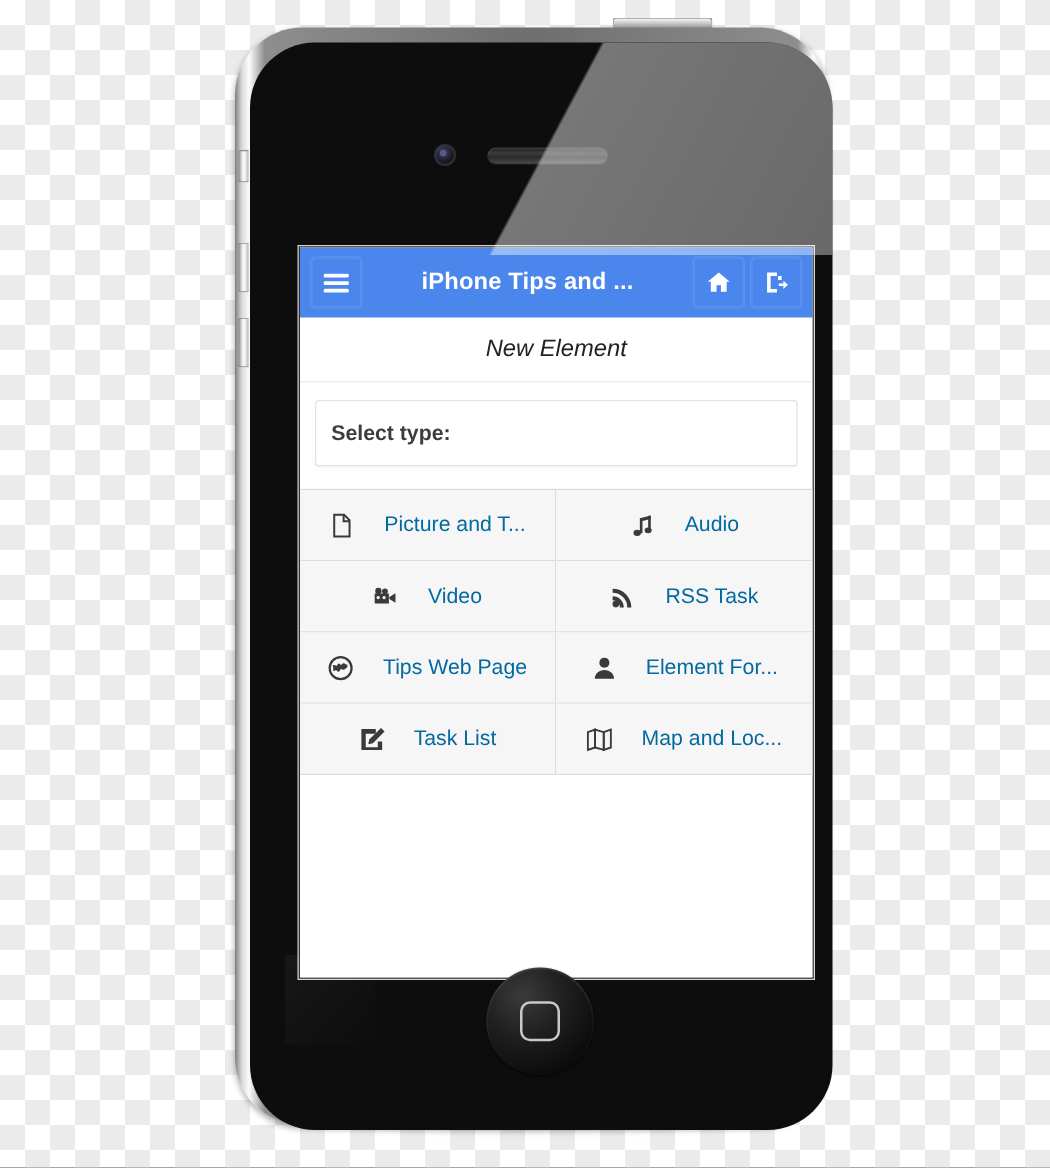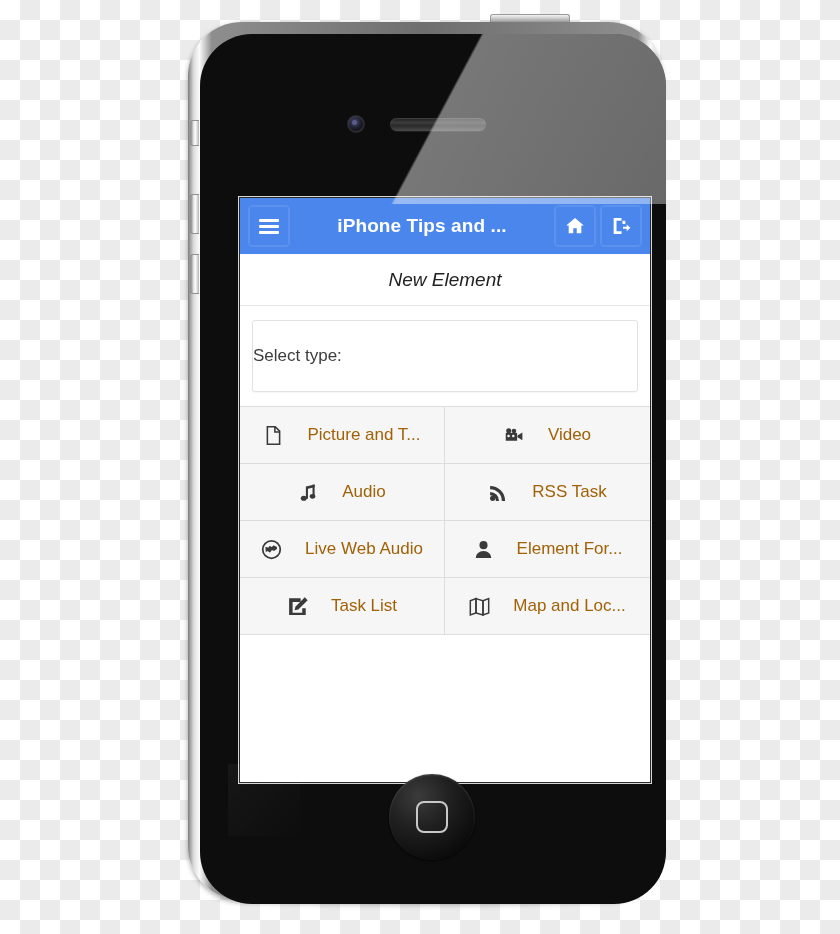--- a/index.html
+++ b/index.html
@@ -258,52 +258,53 @@
   }
 
   
   #select-panel {
     flex: 0 0 85px;
     padding: 14px 12px 14px 12px;
     background: #ffffff;
   }
   #select-type-box {
     width: 100%;
-    height: 72px;
+    height: 53px;
     border: 1px solid #e2e2e2;
     border-radius: 3px;
     background: #ffffff;
     display: flex;
     align-items: center;
-    padding-left: 0;
+    padding-left: 12px;
     font-size: 17px;
     color: #3d3d3d;
     cursor: pointer;
     box-shadow: 0 1px 1px rgba(0,0,0,0.035);
+    font-weight: bold;
   }
 
   
   #type-grid {
     flex: 0 0 auto;
     display: grid;
     grid-template-columns: 1fr 1fr;
     background: #ffffff;
     border-top: 1px solid #dddddd;
   }
   .type-cell {
     height: 57px;
     background: #f6f6f6;
     border-right: 1px solid #dddddd;
     border-bottom: 1px solid #dddddd;
     display: flex;
     align-items: center;
     justify-content: center;
     gap: 23px;
     font-size: 17px;
-    color: #a16207;
+    color: #0369a1;
     cursor: pointer;
     overflow: hidden;
     padding: 0 6px;
   }
   .type-cell:nth-child(2n) { border-right: none; }
   .type-cell .cell-label {
     white-space: nowrap;
     overflow: hidden;
     text-overflow: ellipsis;
     max-width: 125px;
@@ -385,55 +386,55 @@
             <div class="type-cell">
               <svg class="cell-icon" viewBox="0 0 24 24">
                 <path d="M5 2h9l5 5v15H5z" fill="none" stroke="#3a3a3a" stroke-width="1.8"></path>
                 <path d="M13.6 2.4v5.6h5.2" fill="none" stroke="#3a3a3a" stroke-width="1.8"></path>
               </svg>
               <span class="cell-label">Picture and T...</span>
             </div>
 
             <div class="type-cell">
               <svg class="cell-icon" viewBox="0 0 24 24">
+                <path d="M9 19V5.2l10-2.4v3.1L11.4 7.7V19z" fill="#3a3a3a"></path>
+                <ellipse cx="6.6" cy="18.6" rx="3.4" ry="2.9" fill="#3a3a3a"></ellipse>
+                <ellipse cx="16.6" cy="16.3" rx="3.2" ry="2.7" fill="#3a3a3a"></ellipse>
+                <path d="M19 3v12.4h-2.4V3z" fill="#3a3a3a"></path>
+              </svg>
+              <span class="cell-label">Audio</span>
+            </div>
+
+            <div class="type-cell">
+              <svg class="cell-icon" viewBox="0 0 24 24">
                 <path d="M2 9h13v9H2z" fill="#3a3a3a"></path>
                 <path d="M15.4 12l5.6-3.4v8.8L15.4 14z" fill="#3a3a3a"></path>
                 <circle cx="5.4" cy="6.6" r="2.9" fill="#3a3a3a"></circle>
                 <circle cx="11.4" cy="6.9" r="2.6" fill="#3a3a3a"></circle>
                 <circle cx="5.2" cy="12.6" r="1.5" fill="#f6f6f6"></circle>
                 <circle cx="10.6" cy="12.6" r="1.5" fill="#f6f6f6"></circle>
               </svg>
               <span class="cell-label">Video</span>
             </div>
 
             <div class="type-cell">
               <svg class="cell-icon" viewBox="0 0 24 24">
-                <path d="M9 19V5.2l10-2.4v3.1L11.4 7.7V19z" fill="#3a3a3a"></path>
-                <ellipse cx="6.6" cy="18.6" rx="3.4" ry="2.9" fill="#3a3a3a"></ellipse>
-                <ellipse cx="16.6" cy="16.3" rx="3.2" ry="2.7" fill="#3a3a3a"></ellipse>
-                <path d="M19 3v12.4h-2.4V3z" fill="#3a3a3a"></path>
-              </svg>
-              <span class="cell-label">Audio</span>
-            </div>
-
-            <div class="type-cell">
-              <svg class="cell-icon" viewBox="0 0 24 24">
                 <circle cx="5.3" cy="18.6" r="3" fill="#3a3a3a"></circle>
                 <path d="M2.4 11.4a10.2 10.2 0 0 1 10.2 10.2h-3.6A6.6 6.6 0 0 0 2.4 15z" fill="#3a3a3a"></path>
                 <path d="M2.4 4.5A17.1 17.1 0 0 1 19.5 21.6h-3.7A13.4 13.4 0 0 0 2.4 8.2z" fill="#3a3a3a"></path>
               </svg>
               <span class="cell-label">RSS Task</span>
             </div>
 
             <div class="type-cell">
               <svg class="cell-icon" viewBox="0 0 24 24">
                 <circle cx="12" cy="12" r="10" fill="none" stroke="#3a3a3a" stroke-width="2"></circle>
                 <path d="M5 9.2c1.6-.2 2.3.9 3.4.6 1-.3.4-1.7 1.6-1.9 1.3-.2 1.2 1.3 2.4 1.1 1.1-.2 1-1.6 2.4-1.5 1.3.1 2 1.6 3.4 1.4v2.4c-1.5.3-1.8 2-3.2 2.2-1.3.2-1.5-1-2.6-.7-1 .3-.8 1.9-2 2.4-1.2.5-1.5-1-2.6-1.2-1-.2-1.6 1-2.4.7z" fill="#3a3a3a"></path>
               </svg>
-              <span class="cell-label">Live Web Audio</span>
+              <span class="cell-label">Tips Web Page</span>
             </div>
 
             <div class="type-cell">
               <svg class="cell-icon" viewBox="0 0 24 24">
                 <circle cx="12" cy="7" r="4.6" fill="#3a3a3a"></circle>
                 <path d="M3.2 21.8c0-4.8 3.9-8.2 8.8-8.2s8.8 3.4 8.8 8.2z" fill="#3a3a3a"></path>
               </svg>
               <span class="cell-label">Element For...</span>
             </div>
 

